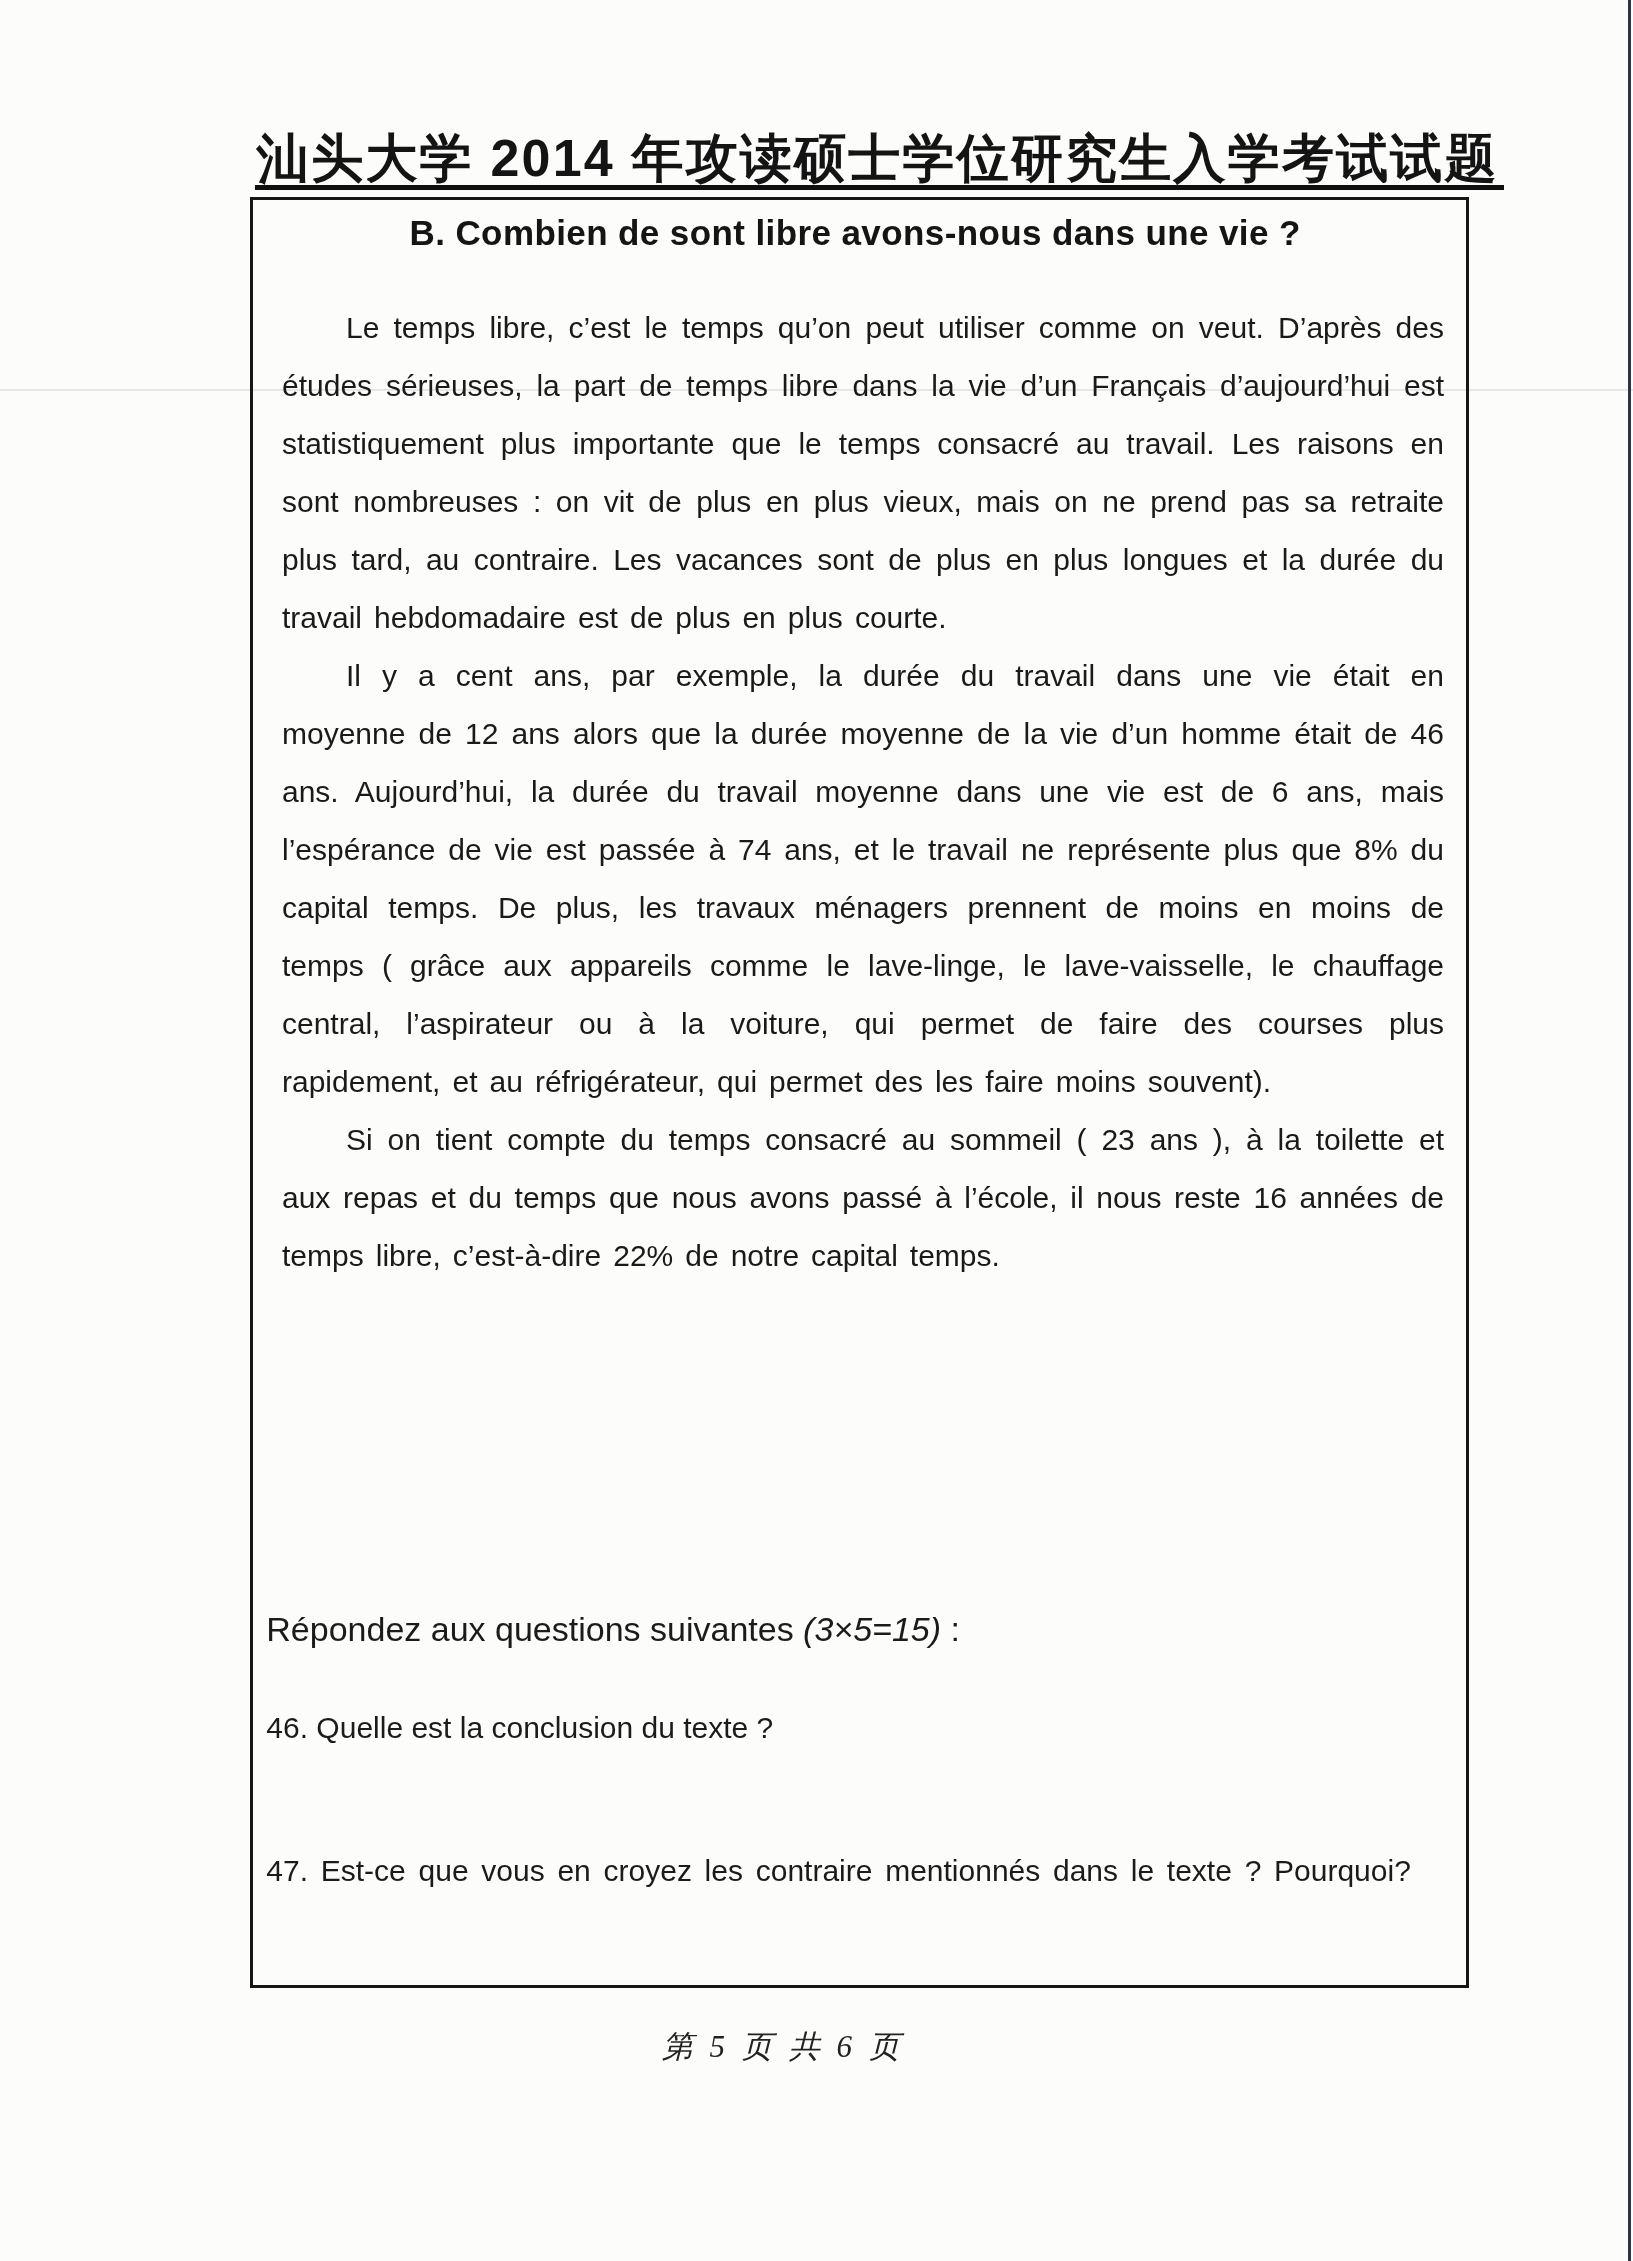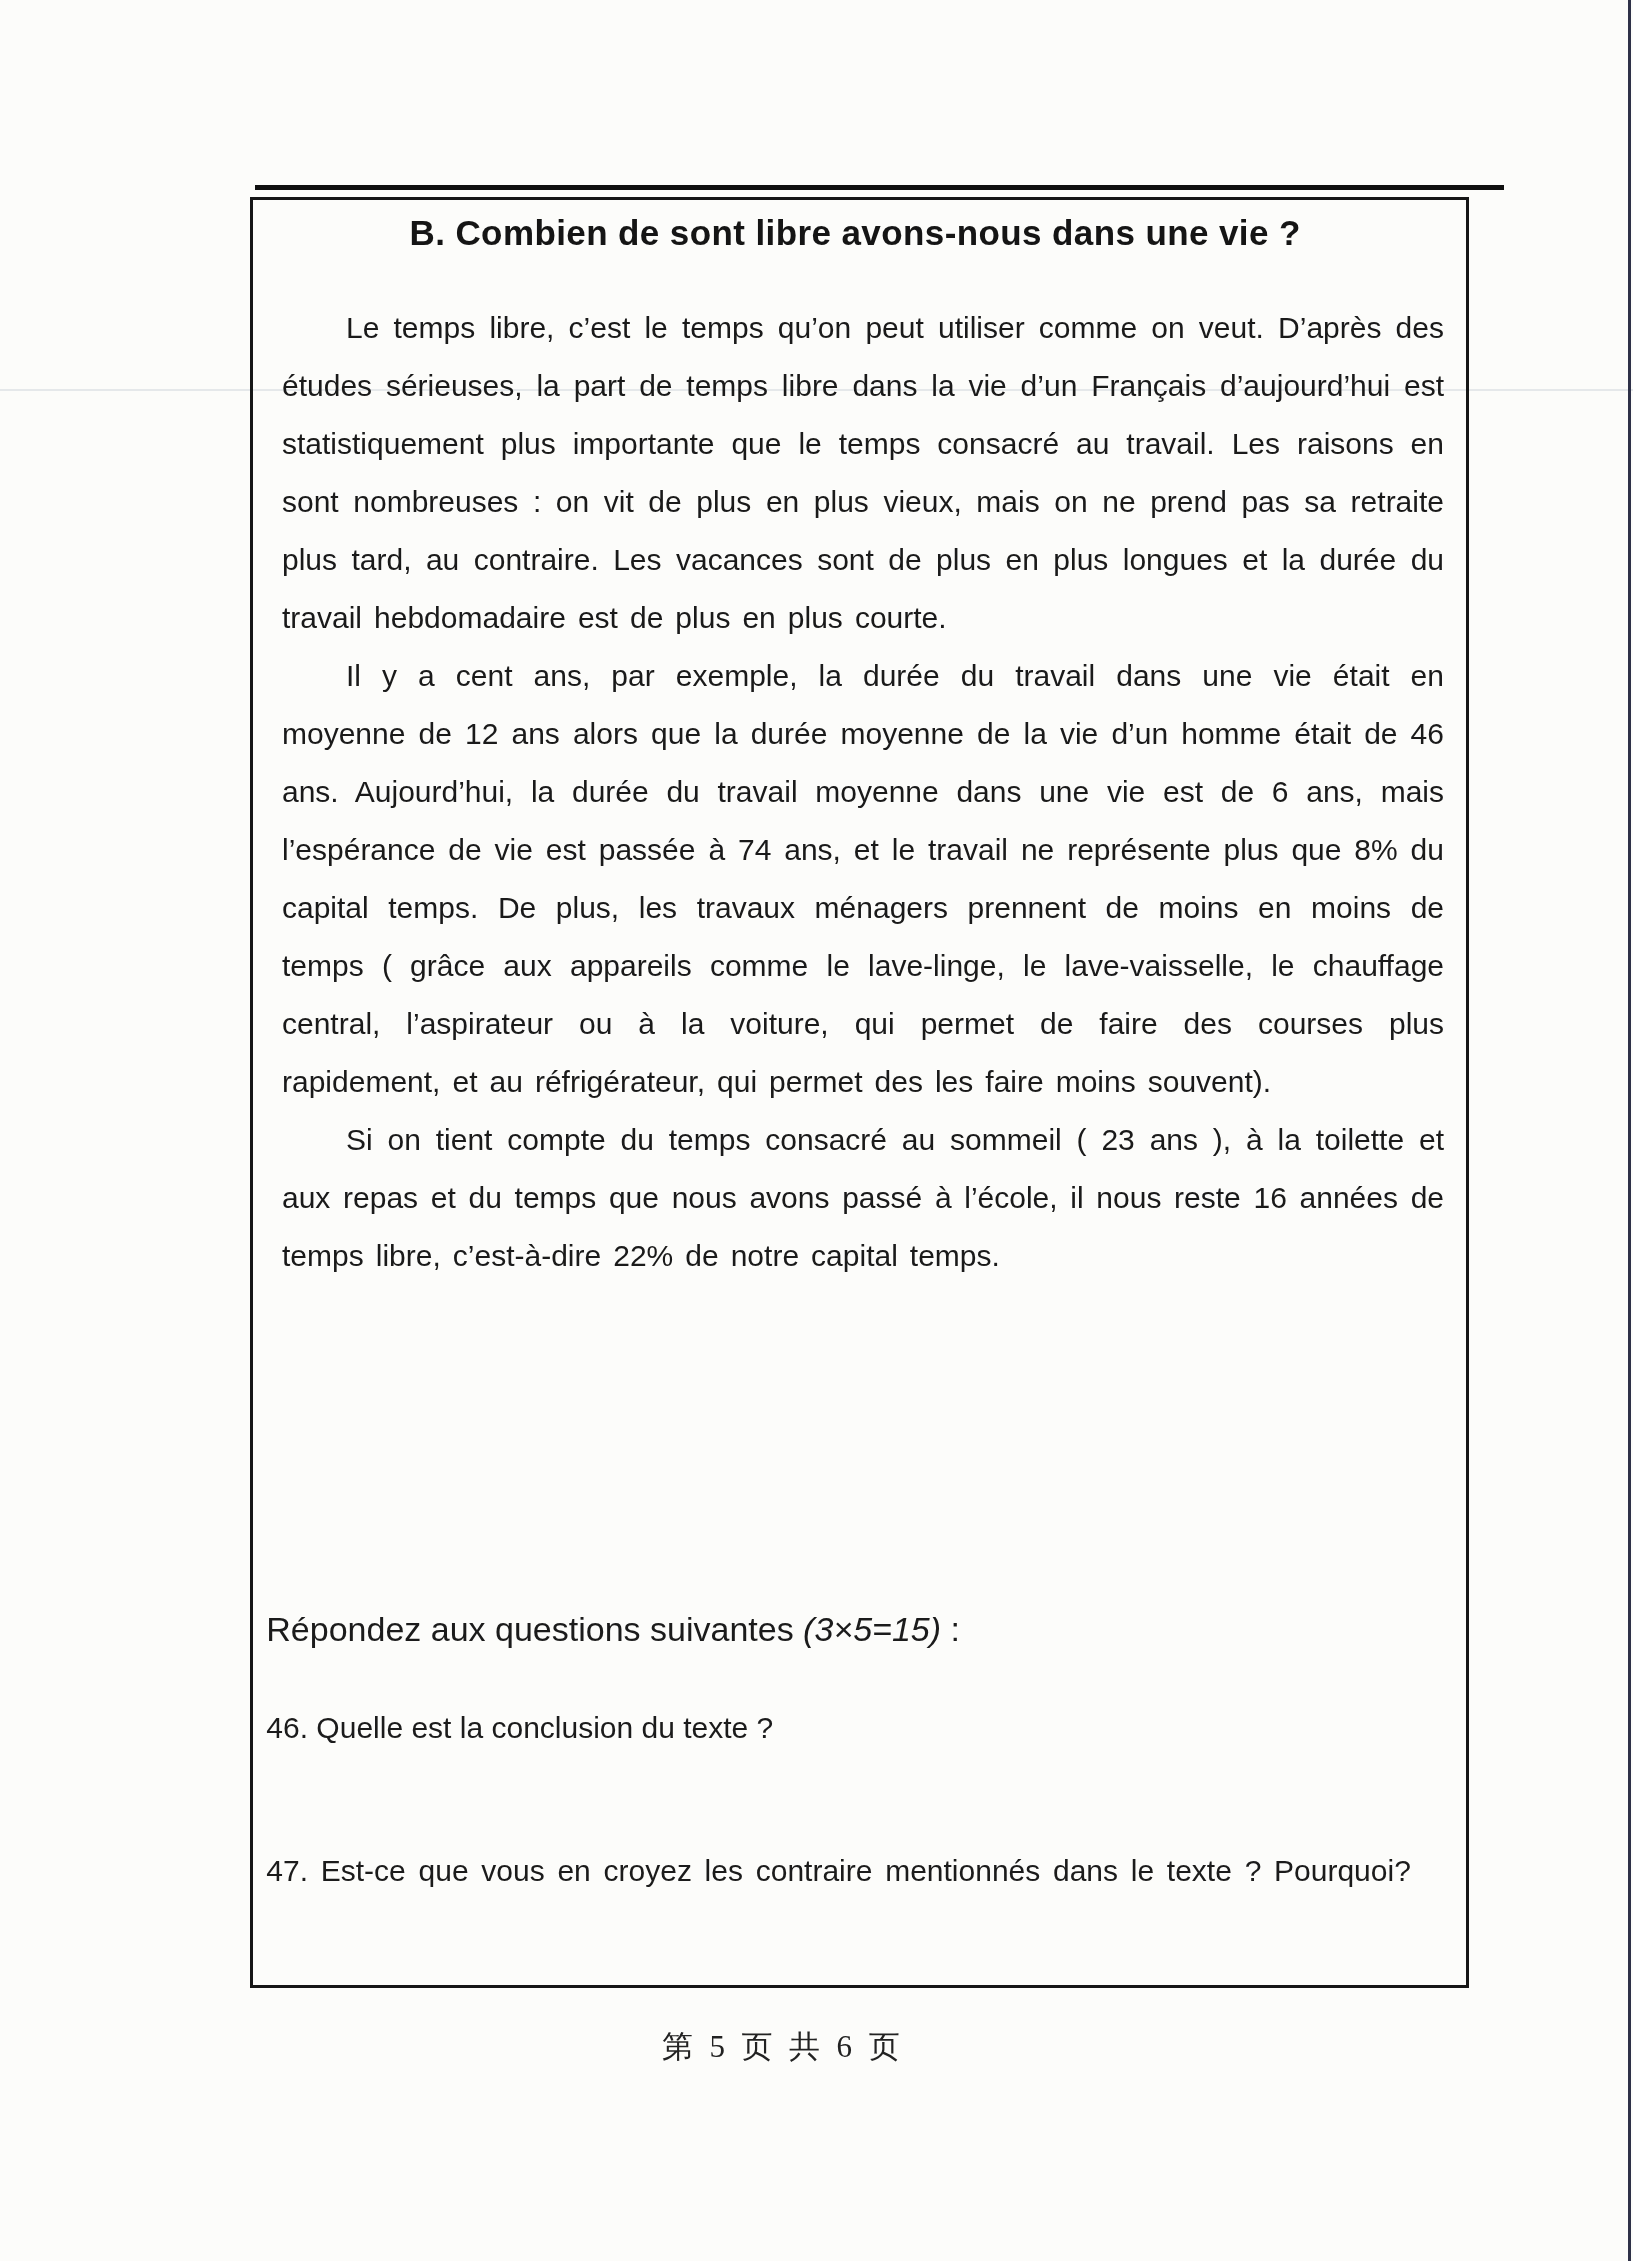--- a/index.html
+++ b/index.html
@@ -87,20 +87,21 @@
   .page-footer {
     position: absolute;
     left: 0;
     top: 2026px;
     width: 1566px;
     text-align: center;
     font-size: 31px;
     letter-spacing: 4.4px;
     font-family: "Liberation Serif", serif;
     color: #222;
+    font-style: italic;
   }
   .scan-artifact-left {
     position: absolute;
     left: 0;
     top: 389px;
     width: 1634px;
     height: 2.2px;
     background: #b9c4cc;
     opacity: 0.35;
   }
@@ -114,20 +115,21 @@
   }
 </style>
 </head>
 <body>
 
 <div class="page">
 
   <div class="scan-artifact-left"></div>
   <div class="scan-edge-right"></div>
 
+  <h1 class="main-title">汕头大学 2014 年攻读硕士学位研究生入学考试试题</h1>
   <div class="title-underline"></div>
 
   <div class="content-box">
     <div class="box-inner">
 
       <h2 class="section-heading">B. Combien de sont libre avons-nous dans une vie ?</h2>
 
       <div class="body-text">
         <p>Le temps libre, c’est le temps qu’on peut utiliser comme on veut. D’après des études sérieuses, la part de temps libre dans la vie d’un Français d’aujourd’hui est statistiquement plus importante que le temps consacré au travail. Les raisons en sont nombreuses : on vit de plus en plus vieux, mais on ne prend pas sa retraite plus tard, au contraire. Les vacances sont de plus en plus longues et la durée du travail hebdomadaire est de plus en plus courte.</p>
         <p>Il y a cent ans, par exemple, la durée du travail dans une vie était en moyenne de 12 ans alors que la durée moyenne de la vie d’un homme était de 46 ans. Aujourd’hui, la durée du travail moyenne dans une vie est de 6 ans, mais l’espérance de vie est passée à 74 ans, et le travail ne représente plus que 8% du capital temps. De plus, les travaux ménagers prennent de moins en moins de temps ( grâce aux appareils comme le lave-linge, le lave-vaisselle, le chauffage central, l’aspirateur ou à la voiture, qui permet de faire des courses plus rapidement, et au réfrigérateur, qui permet des les faire moins souvent).</p>

